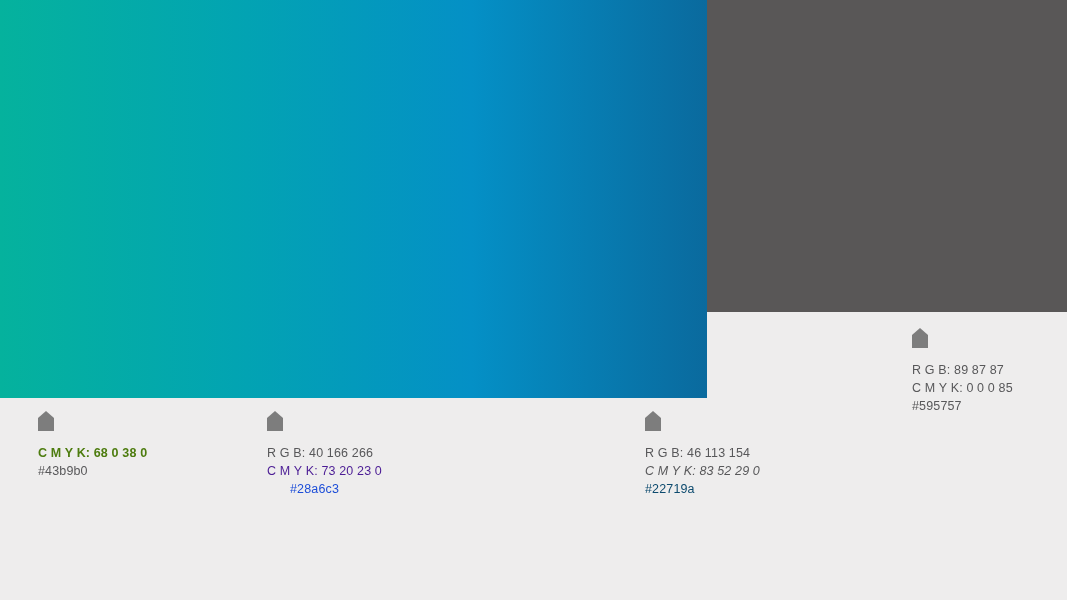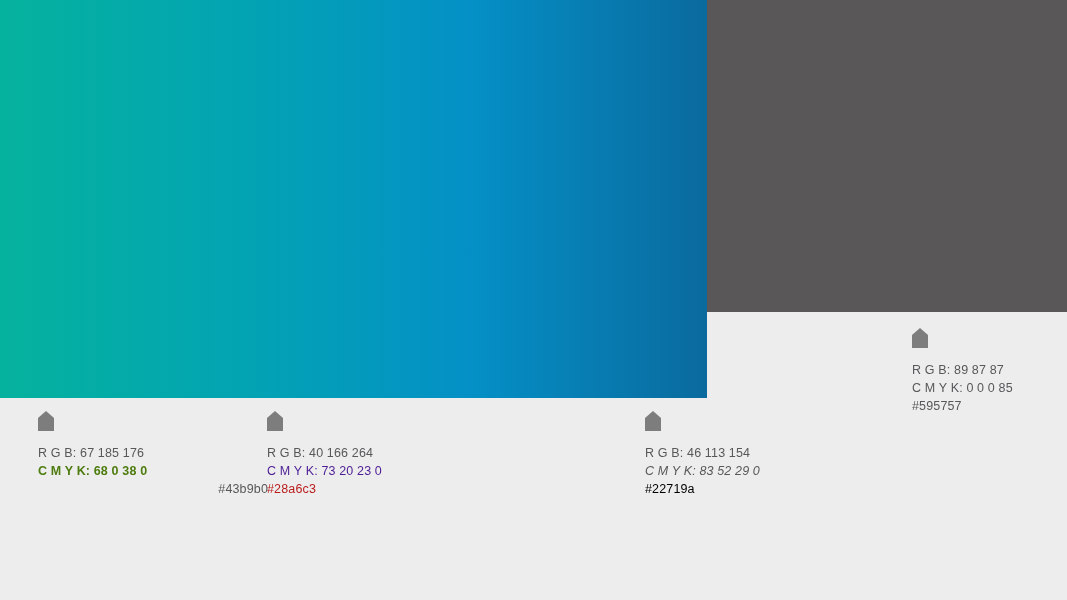--- a/index.html
+++ b/index.html
@@ -83,45 +83,44 @@
   <div class="block" id="gradient-block" style="background: linear-gradient(to right, rgb(5, 178, 157), rgb(2, 164, 178), rgb(4, 144, 198), rgb(10, 106, 158));"></div>
 
   <div class="block" id="solid-block" style="background: rgb(89, 87, 87);"></div>
 
   <div class="swatch" id="swatch-1">
     <span class="swatch-icon">
       <svg viewBox="0 0 16 20" xmlns="http://www.w3.org/2000/svg">
         <path d="M8 0 L16 7 L16 20 L0 20 L0 7 Z" fill="#7d7d7d"></path>
       </svg>
     </span>
-    <span class="swatch-line" style="color: rgb(88, 88, 90);">R G B: 67 185 176</span>
     <span class="swatch-line" style="color: #4d7c0f; font-weight: bold;">C M Y K: 68 0 38 0</span>
-    <span class="swatch-line" style="color: rgb(88, 88, 90); text-align: right;">#43b9b0</span>
+    <span class="swatch-line" style="color: rgb(88, 88, 90);">#43b9b0</span>
   </div>
 
   <div class="swatch" id="swatch-2">
     <span class="swatch-icon">
       <svg viewBox="0 0 16 20" xmlns="http://www.w3.org/2000/svg">
         <path d="M8 0 L16 7 L16 20 L0 20 L0 7 Z" fill="#7d7d7d"></path>
       </svg>
     </span>
-    <span class="swatch-line" style="color: rgb(88, 88, 90);">R G B: 40 166 264</span>
+    <span class="swatch-line" style="color: rgb(88, 88, 90);">R G B: 40 166 266</span>
     <span class="swatch-line" style="color: #4c1d95;">C M Y K: 73 20 23 0</span>
-    <span class="swatch-line" style="color: #b91c1c;">#28a6c3</span>
+    <span class="swatch-line" style="color: #1d4ed8; margin-left: 23px;">#28a6c3</span>
   </div>
 
   <div class="swatch" id="swatch-3">
     <span class="swatch-icon">
       <svg viewBox="0 0 16 20" xmlns="http://www.w3.org/2000/svg">
         <path d="M8 0 L16 7 L16 20 L0 20 L0 7 Z" fill="#7d7d7d"></path>
       </svg>
     </span>
     <span class="swatch-line" style="color: rgb(88, 88, 90);">R G B: 46 113 154</span>
     <span class="swatch-line" style="color: rgb(88, 88, 90); font-style: italic;">C M Y K: 83 52 29 0</span>
-    <span class="swatch-line" style="color: #000000;">#22719a</span>
+    <span class="swatch-line" style="color: #0c4a6e;">#22719a</span>
   </div>
 
   <div class="swatch" id="swatch-4">
     <span class="swatch-icon">
       <svg viewBox="0 0 16 20" xmlns="http://www.w3.org/2000/svg">
         <path d="M8 0 L16 7 L16 20 L0 20 L0 7 Z" fill="#7d7d7d"></path>
       </svg>
     </span>
     <span class="swatch-line" style="color: rgb(88, 88, 90);">R G B: 89 87 87</span>
     <span class="swatch-line" style="color: rgb(88, 88, 90);">C M Y K: 0 0 0 85</span>

